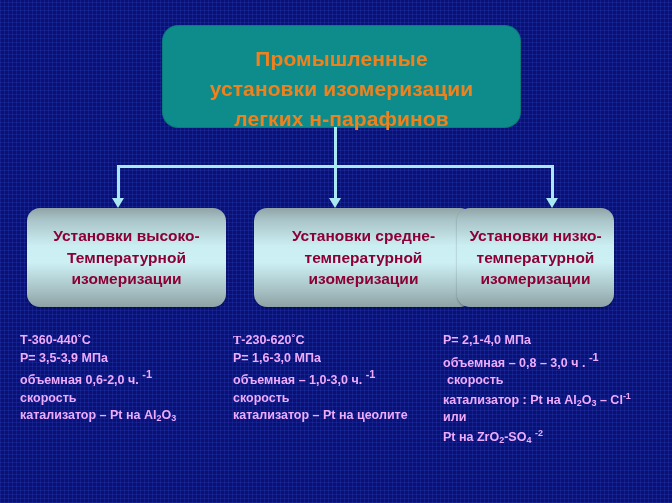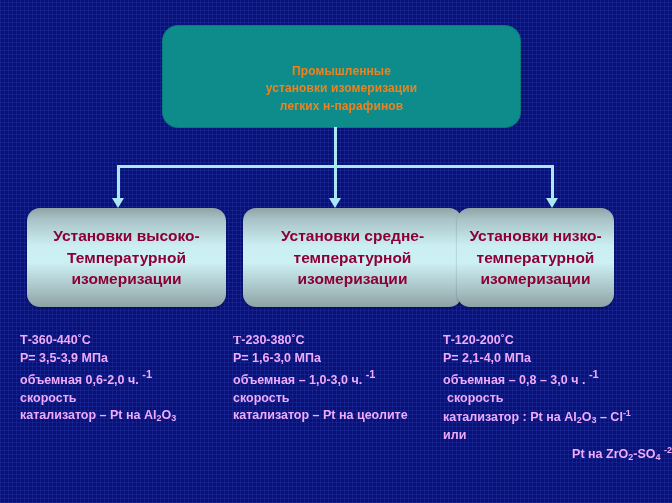--- a/index.html
+++ b/index.html
@@ -21,21 +21,21 @@
   
   #top-box{
     position:absolute;left:163px;top:26px;width:357px;height:101px;
     background:#0e8c8c;
     border-radius:15px;
     box-shadow:0 0 0 1px #0b7a7a;
     display:flex;align-items:center;justify-content:center;
   }
   #top-box .title{
     color:#f0821e;
-    font-size:12px;font-weight:bold;line-height:1.42;
+    font-size:21px;font-weight:bold;line-height:1.42;
     text-align:center;letter-spacing:.1px;
     white-space:pre-line;
     margin-top:25px;
   }
 
   
   .conn{position:absolute;background:#a9e7f2;}
   #conn-stem{left:334px;top:127px;width:3px;height:40px;}
   #conn-bar{left:117px;top:165px;width:437px;height:3px;}
   .conn-drop{width:3px;}
@@ -59,36 +59,36 @@
         #8fa3a6 0%, #a9c4c8 12%, #cbeef2 38%, #cdf0f4 55%, #a8c3c6 82%, #8ea2a5 100%);
     display:flex;align-items:center;justify-content:center;
     box-shadow:0 1px 2px rgba(0,0,0,.35);
   }
   .cat-box .cat-label{
     color:#8c0036;
     font-size:15.5px;font-weight:bold;line-height:1.40;
     text-align:center;white-space:pre-line;
   }
   #cat-box-1{left:27px;width:199px;align-items:center;}
-  #cat-box-2{left:243px;width:219px;}
+  #cat-box-2{left:254px;width:219px;}
   #cat-box-3{left:457px;width:157px;}
 
   
   .param-col{
     position:absolute;top:332px;
     color:#f0abfc;font-weight:bold;font-size:12.5px;line-height:1.40;
   }
   #param-col-1{left:20px;width:215px;}
   #param-col-2{left:233px;width:212px;}
   #param-col-3{left:443px;width:229px;}
 
   .p-line{white-space:nowrap;}
   .p-line.indent{padding-left:4px;}
   .p-line.center{text-align:left;white-space:normal;}
-  .p-line.right{text-align:right;white-space:nowrap;}
+  .p-line.right{white-space:nowrap;}
   sub{font-size:9px;vertical-align:-2px;}
   sup{font-size:9px;vertical-align:5px;}
   .sup-big{font-size:11px;vertical-align:6px;}
   .serif-t{font-family:"Liberation Serif", serif;}
 </style>
 </head>
 <body>
 
 <div id="bg-texture"></div>
 
@@ -125,28 +125,27 @@
 
 <div class="param-col" id="param-col-1">
   <div class="p-line">Т-360-440˚С</div>
   <div class="p-line">Р= 3,5-3,9 МПа</div>
   <div class="p-line"><span>объемная 0,6-2,0 ч</span>. <span class="sup-big">-1</span></div>
   <div class="p-line">скорость</div>
   <div class="p-line"><span>катализатор – Pt на Al</span><sub>2</sub><span>O</span><sub>3</sub></div>
 </div>
 
 <div class="param-col" id="param-col-2">
-  <div class="p-line"><span class="serif-t">Т</span><span>-230-380˚С</span></div>
+  <div class="p-line"><span class="serif-t">Т</span><span>-230-620˚С</span></div>
   <div class="p-line">Р= 1,6-3,0 МПа</div>
   <div class="p-line"><span>объемная</span> <span>– 1,0-3,0 ч.</span> <span class="sup-big">-1</span></div>
   <div class="p-line">скорость</div>
   <div class="p-line">катализатор – Pt на цеолите</div>
 </div>
 
 <div class="param-col" id="param-col-3">
-  <div class="p-line">Т-120-200˚С</div>
   <div class="p-line">Р= 2,1-4,0 МПа</div>
   <div class="p-line"><span>объемная</span> <span>– 0,8 – 3,0 ч .</span> <span class="sup-big">-1</span></div>
   <div class="p-line indent">скорость</div>
   <div class="p-line"><span>катализатор : Pt на Al</span><sub>2</sub><span>O</span><sub>3</sub><span> – Cl</span><sup>-1</sup></div>
   <div class="p-line center">или</div>
   <div class="p-line right"><span>Pt на ZrO</span><sub>2</sub><span>-SO</span><sub>4</sub> <sup>-2</sup></div>
 </div>
 
 </body></html>

